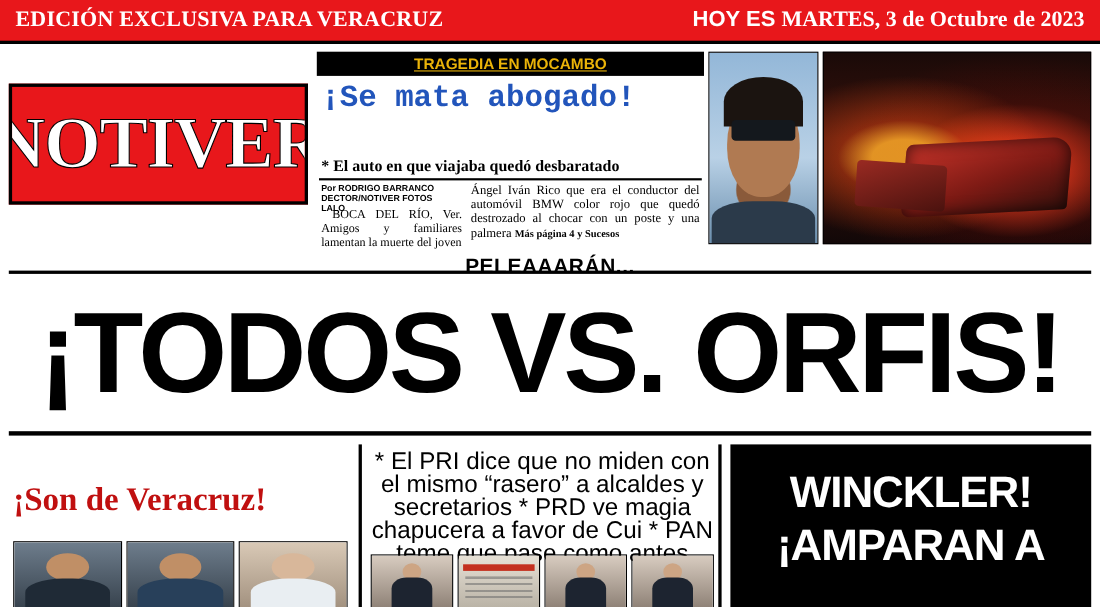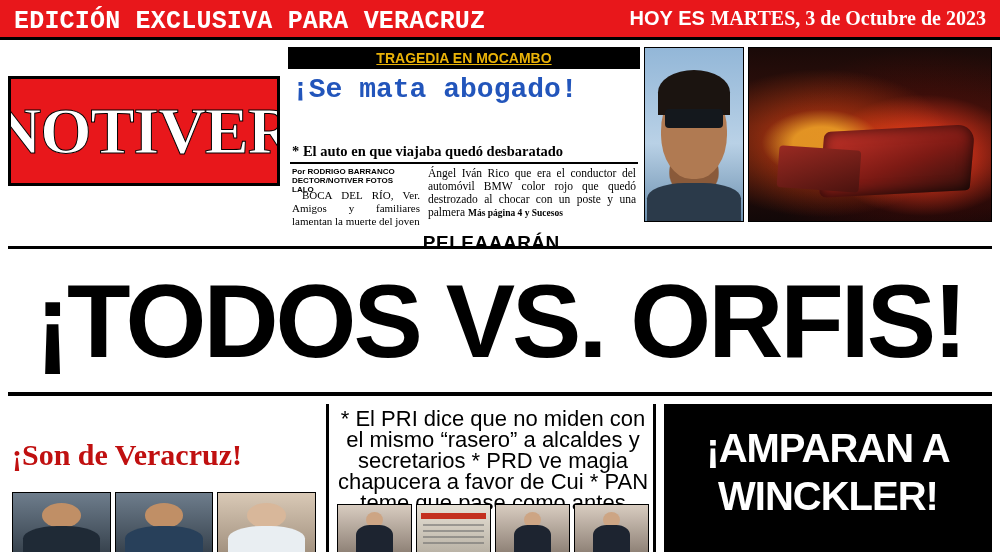--- a/index.html
+++ b/index.html
@@ -28,25 +28,25 @@
     width: 1000px;
     height: 40px;
     background: #e8171b;
     color: #fff;
     border-bottom: 3px solid #000;
     box-sizing: border-box;
   }
   .topbar .left {
     position: absolute;
     left: 14px; top: 7px;
-    font-size: 25px;
+    font-size: 20px;
     font-weight: bold;
     letter-spacing: 0.2px;
     text-transform: uppercase;
-    font-family: Liberation Mono, monospace;
+    font-family: Liberation Serif, serif;
   }
   .topbar .right {
     position: absolute;
     right: 14px; top: 7px;
     font-size: 20px;
     font-weight: bold;
     font-family: "Liberation Serif", serif;
   }
   .topbar .right .dayword { font-family: "Liberation Sans", sans-serif; }
 
@@ -539,18 +539,18 @@
         <div class="podium">
           <div class="hd"></div>
           <div class="suit"></div>
         </div>
       </div>
     </div>
   </div>
 
   <div class="br">
     <div class="br-head">
+      <div>WINCKLER!</div>
       <div>¡AMPARAN A</div>
-      <div>WINCKLER!</div>
     </div>
   </div>
 
 </div>
 
 </body></html>

